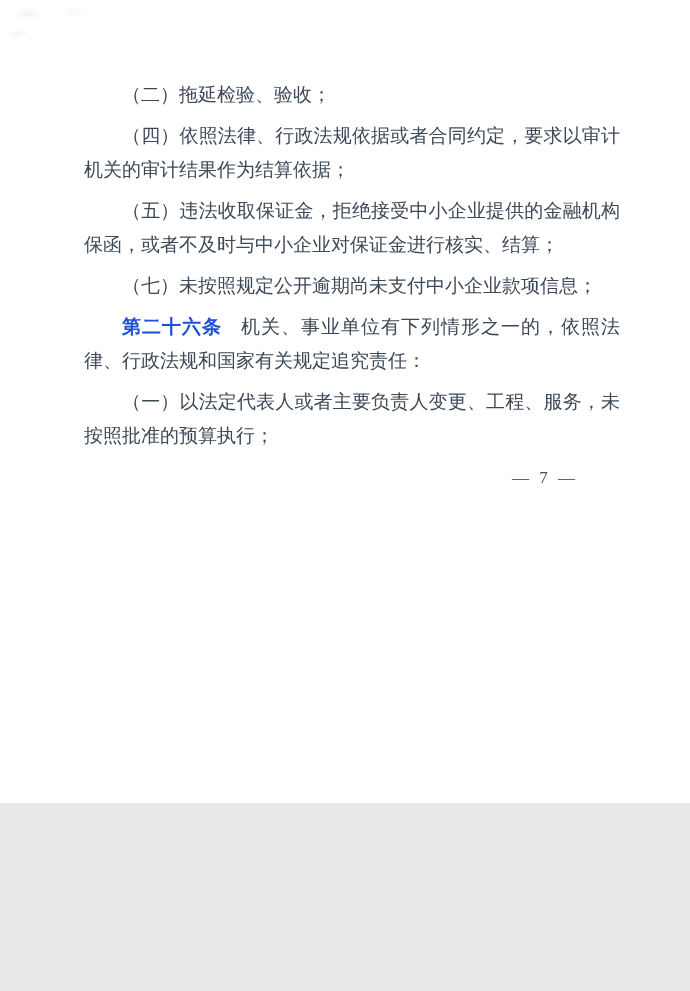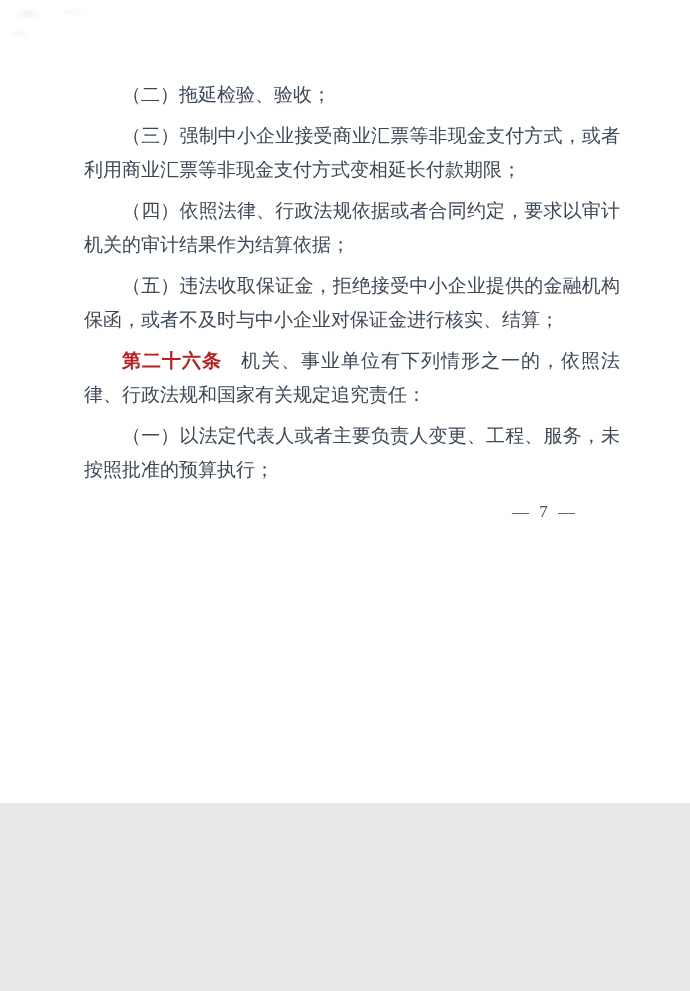--- a/index.html
+++ b/index.html
@@ -40,21 +40,21 @@
     line-height: 34px;
     letter-spacing: 0;
     text-align: justify;
     text-align-last: left;
     text-indent: 38px;
     line-break: strict;
     word-break: normal;
   }
   .lead {
     font-weight: 700;
-    color: #b91c1c;
+    color: #1d4ed8;
     margin-right: 19px;
   }
   .lead:empty {
     display: none;
   }
   .page-number {
     margin-top: 13px;
     font-size: 17px;
     line-height: 24px;
     text-align: right;
@@ -66,27 +66,27 @@
 </head>
 <body>
 
 <div class="page">
   <div class="scan-noise"></div>
 
   <div class="content">
 
     <p class="para"><span>（二）拖延检验、验收；</span></p>
 
-    <p class="para"><span>（三）强制中小企业接受商业汇票等非现金支付方式，或者利用商业汇票等非现金支付方式变相延长付款期限；</span></p>
 
     <p class="para"><span>（四）依照法律、行政法规依据或者合同约定，要求以审计机关的审计结果作为结算依据；</span></p>
 
     <p class="para"><span>（五）违法收取保证金，拒绝接受中小企业提供的金融机构保函，或者不及时与中小企业对保证金进行核实、结算；</span></p>
 
 
+    <p class="para"><span>（七）未按照规定公开逾期尚未支付中小企业款项信息；</span></p>
 
 
     <p class="para"><span class="lead">第二十六条</span><span>机关、事业单位有下列情形之一的，依照法律、行政法规和国家有关规定追究责任：</span></p>
 
     <p class="para"><span>（一）以法定代表人或者主要负责人变更、工程、服务，未按照批准的预算执行；</span></p>
 
 
 
     <div class="page-number">— 7 —</div>
   </div>

